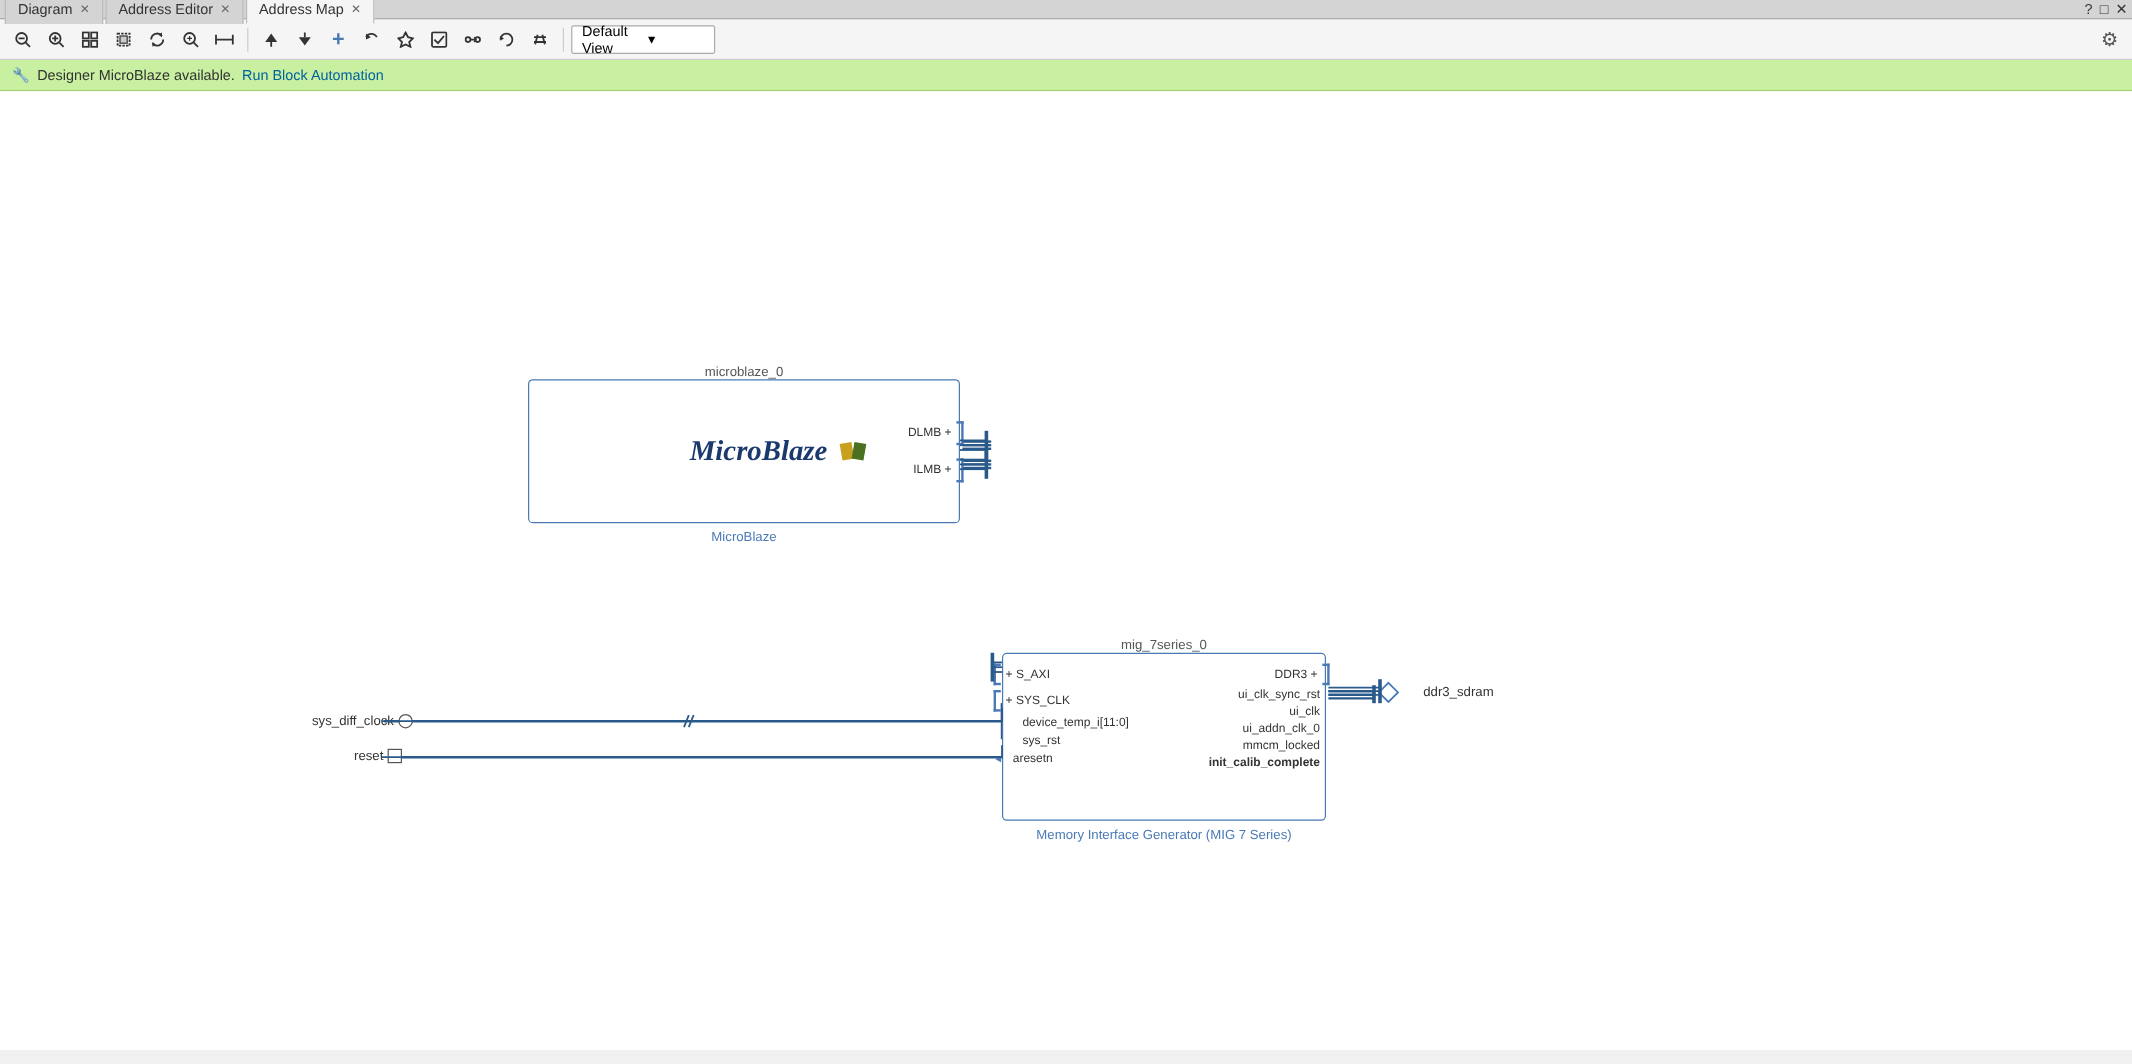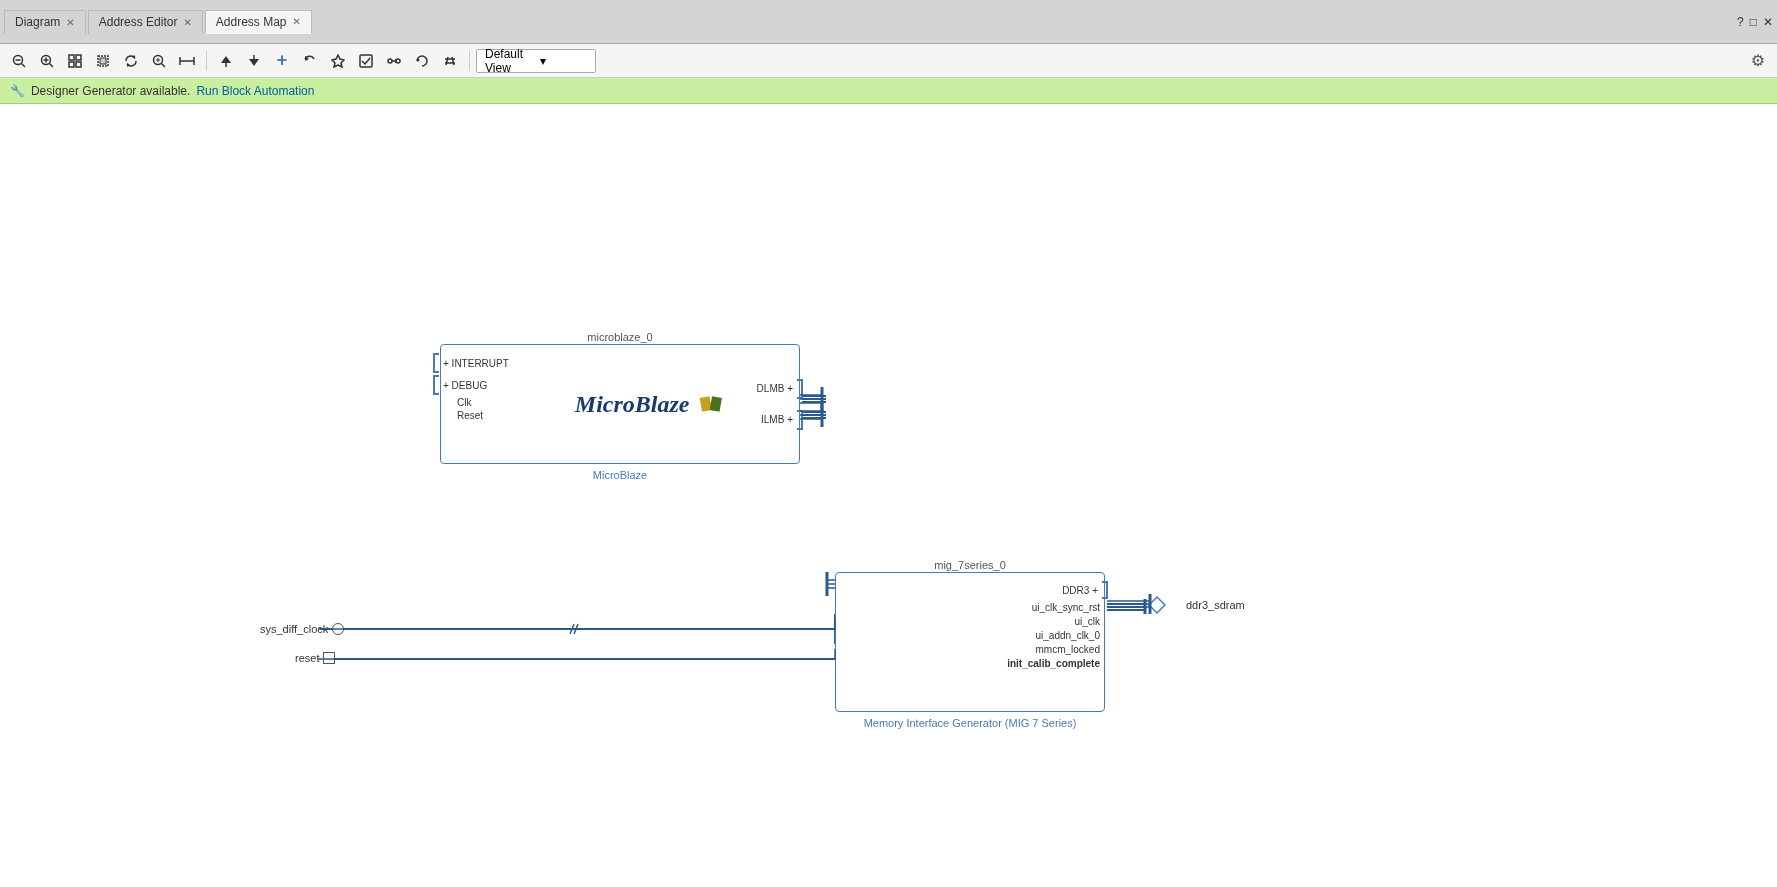--- a/index.html
+++ b/index.html
@@ -4,21 +4,21 @@
   <style>
     * { box-sizing: border-box; margin: 0; padding: 0; }
     body { font-family: Arial, sans-serif; font-size: 12px; background: #f0f0f0; overflow: hidden; }
 
     
     .tab-bar {
       display: flex;
       align-items: center;
       background: #d4d4d4;
       border-bottom: 1px solid #aaa;
-      height: 44px;
+      height: 16px;
       padding: 0 4px;
       position: relative;
     }
     .tab {
       display: flex;
       align-items: center;
       padding: 4px 10px;
       background: #d4d4d4;
       border: 1px solid #bbb;
       border-bottom: none;
@@ -299,21 +299,21 @@
   <div class="toolbar-dropdown">
     <span>Default View</span>
     <span>▾</span>
   </div>
   <div class="toolbar-spacer"></div>
   <div class="settings-btn">⚙</div>
 </div>
 
 <div class="banner">
   <span>🔧</span>
-  <span>Designer Generator available.</span>
+  <span>Designer MicroBlaze available.</span>
   <a class="banner-link">Run Block Automation</a>
 </div>
 
 <div class="canvas">
 
   <svg class="diagram-svg">
 
     <line x1="802" y1="292" x2="826" y2="292" stroke="#2a5a8a" stroke-width="2"></line>
     <line x1="802" y1="295" x2="826" y2="295" stroke="#2a5a8a" stroke-width="2"></line>
     <line x1="802" y1="298" x2="826" y2="298" stroke="#2a5a8a" stroke-width="2"></line>
@@ -337,37 +337,20 @@
     <line x1="1107" y1="506" x2="1145" y2="506" stroke="#2a5a8a" stroke-width="2"></line>
     <line x1="1145" y1="495" x2="1145" y2="510" stroke="#2a5a8a" stroke-width="3"></line>
   </svg>
 
   <div style="position:absolute; left:440px; top:226px; width:360px; text-align:center;">
     <span style="font-size:11px; color:#555;">microblaze_0</span>
   </div>
 
   <div class="block microblaze-block">
 
-    <div style="position:absolute; left:0; top:0; height:100%; display:flex; flex-direction:column; justify-content:flex-start; padding-top:8px; gap:0;">
-
-      <div style="display:flex; align-items:center; margin-bottom:2px;">
-        <div style="width:6px; height:20px; border-left:2px solid #4a7ab5; border-top:2px solid #4a7ab5; border-bottom:2px solid #4a7ab5; margin-left:-8px;"></div>
-        <span style="font-size:10px; color:#333; margin-left:4px;">+ INTERRUPT</span>
-      </div>
-      <div style="display:flex; align-items:center; margin-bottom:2px;">
-        <div style="width:6px; height:20px; border-left:2px solid #4a7ab5; border-top:2px solid #4a7ab5; border-bottom:2px solid #4a7ab5; margin-left:-8px;"></div>
-        <span style="font-size:10px; color:#333; margin-left:4px;">+ DEBUG</span>
-      </div>
-      <div style="display:flex; align-items:center; margin-bottom:2px;">
-        <span style="font-size:10px; color:#333; margin-left:4px; padding-left:12px;">Clk</span>
-      </div>
-      <div style="display:flex; align-items:center;">
-        <span style="font-size:10px; color:#333; margin-left:4px; padding-left:12px;">Reset</span>
-      </div>
-    </div>
 
     <div style="position:absolute; top:50%; left:50%; transform:translate(-30%, -50%); display:flex; align-items:center; gap:6px;">
       <span style="font-size:24px; font-weight:bold; color:#1a3a6e; font-style:italic; font-family:serif;">MicroBlaze</span>
 
       <svg width="30" height="30" viewBox="0 0 30 30">
         <rect x="5" y="8" width="10" height="14" fill="#c8a020" transform="rotate(-10 10 15)"></rect>
         <rect x="15" y="8" width="10" height="14" fill="#4a7020" transform="rotate(10 20 15)"></rect>
       </svg>
     </div>
 
@@ -386,20 +369,40 @@
   <div style="position:absolute; left:440px; top:364px; width:360px; text-align:center;">
     <span style="font-size:11px; color:#4a7ab5;">MicroBlaze</span>
   </div>
 
   <div style="position:absolute; left:835px; top:454px; width:270px; text-align:center;">
     <span style="font-size:11px; color:#555;">mig_7series_0</span>
   </div>
 
   <div class="block mig-block">
 
+    <div style="position:absolute; left:0; top:0; height:100%; display:flex; flex-direction:column; justify-content:flex-start; padding-top:8px; gap:2px;">
+      <div style="display:flex; align-items:center; margin-bottom:2px;">
+        <div style="width:6px; height:18px; border-left:2px solid #4a7ab5; border-top:2px solid #4a7ab5; border-bottom:2px solid #4a7ab5; margin-left:-8px;"></div>
+        <span style="font-size:10px; color:#333; margin-left:4px;">+ S_AXI</span>
+      </div>
+      <div style="display:flex; align-items:center; margin-bottom:2px;">
+        <div style="width:6px; height:18px; border-left:2px solid #4a7ab5; border-top:2px solid #4a7ab5; border-bottom:2px solid #4a7ab5; margin-left:-8px;"></div>
+        <span style="font-size:10px; color:#333; margin-left:4px;">+ SYS_CLK</span>
+      </div>
+      <div style="display:flex; align-items:center; margin-bottom:2px;">
+        <span style="font-size:10px; color:#333; margin-left:4px; padding-left:12px;">device_temp_i[11:0]</span>
+      </div>
+      <div style="display:flex; align-items:center; margin-bottom:2px;">
+        <span style="font-size:10px; color:#333; margin-left:4px; padding-left:12px;">sys_rst</span>
+      </div>
+      <div style="display:flex; align-items:center;">
+        <div style="font-size:8px; color:#4a7ab5; margin-left:-8px; margin-right:2px;">◄</div>
+        <span style="font-size:10px; color:#333; margin-left:2px; padding-left:4px;">aresetn</span>
+      </div>
+    </div>
 
     <div style="position:absolute; right:0; top:0; height:100%; display:flex; flex-direction:column; justify-content:flex-start; padding-top:8px; gap:3px; align-items:flex-end; padding-right:4px;">
       <div style="display:flex; align-items:center;">
         <span style="font-size:10px; color:#333; margin-right:4px;">DDR3 +</span>
         <div style="width:6px; height:18px; border-right:2px solid #4a7ab5; border-top:2px solid #4a7ab5; border-bottom:2px solid #4a7ab5; margin-right:-8px;"></div>
       </div>
       <div style="display:flex; align-items:center;">
         <span style="font-size:10px; color:#333;">ui_clk_sync_rst</span>
       </div>
       <div style="display:flex; align-items:flex-start;">

